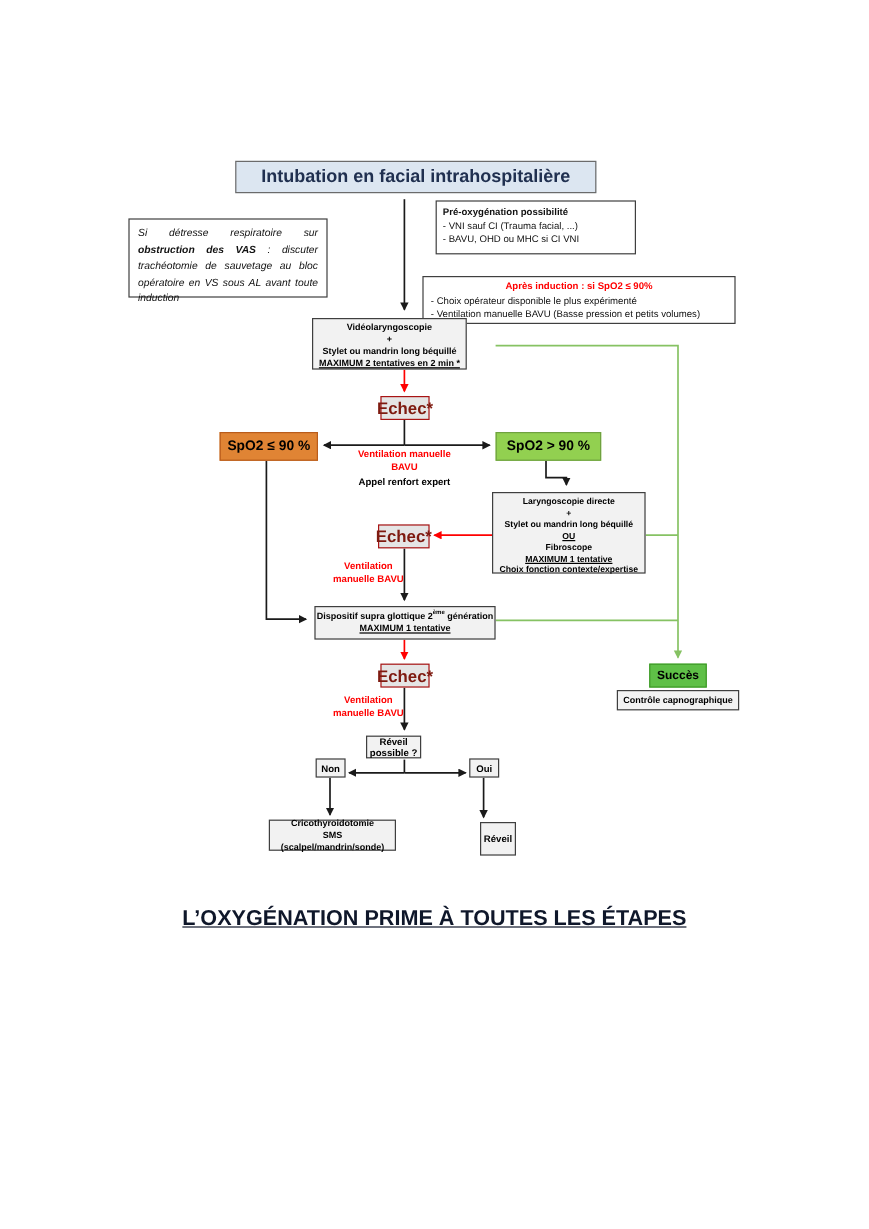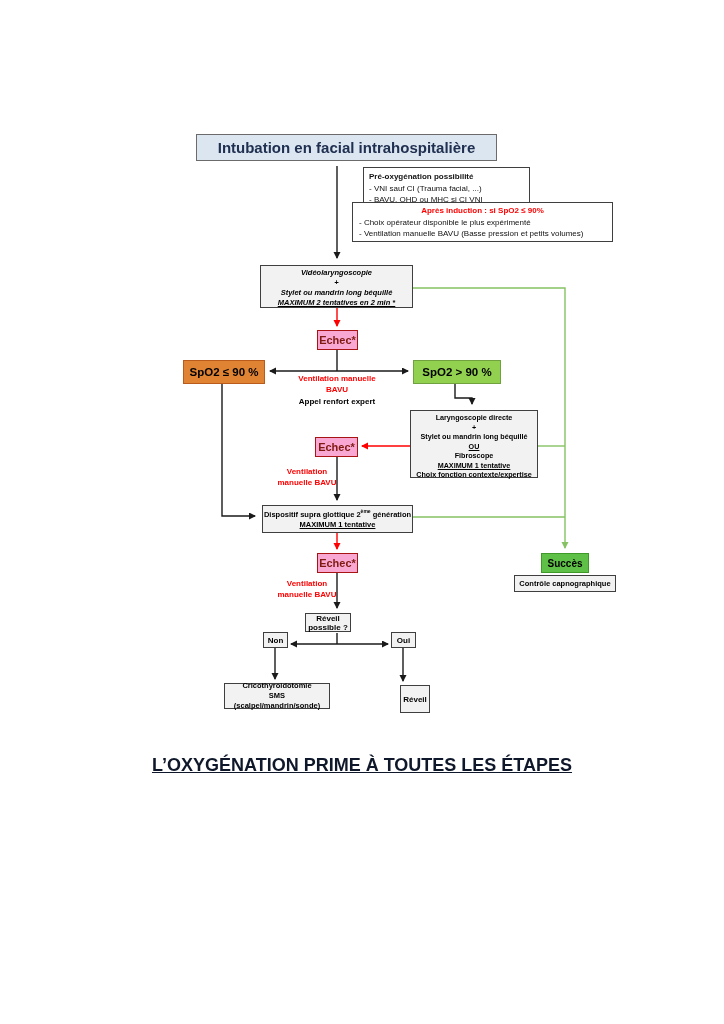--- a/index.html
+++ b/index.html
@@ -14,33 +14,33 @@
              border:1px solid #6b6b6b;font-size:15px;font-weight:bold;color:#203050;}
 
   .vas-box{left:107px;top:182px;width:166px;height:66px;padding:5px 7px;
            font-style:italic;font-size:8.6px;line-height:1.58;color:#111;text-align:justify;}
   .vas-box b{font-weight:bold;}
 
   .preox-box{left:363px;top:167px;width:167px;height:45px;padding:3px 5px;
              font-size:8px;line-height:1.45;color:#111;}
   .preox-title{font-weight:bold;}
 
-  .induction-box{left:352px;top:202px;width:261px;height:40px;padding:2px 6px;
+  .induction-box{left:352px;top:230px;width:261px;height:40px;padding:2px 6px;
                  font-size:8px;line-height:1.45;color:#111;}
   .induction-title{color:#ff0000;font-weight:bold;text-align:center;}
 
-  .video-box{left:260px;top:265px;width:153px;height:43px;font-size:7.5px;
-             font-weight:bold;line-height:1.32;padding-top:2px;font-style:italic;}
+  .video-box{left:260px;top:265px;width:129px;height:43px;font-size:7.5px;
+             font-weight:bold;line-height:1.32;padding-top:2px;}
   .laryngo-box{left:410px;top:410px;width:128px;height:68px;font-size:7.2px;
                font-weight:bold;line-height:1.33;padding-top:2px;}
   .stack{display:flex;flex-direction:column;align-items:center;text-align:center;}
   .u{text-decoration:underline;}
 
-  .echec{background:#f9a8d4;border:1px solid #a81414;color:#7e1a10;
-         font-weight:bold;font-size:11px;}
+  .echec{background:#e5e5e5;border:1px solid #a81414;color:#7e1a10;
+         font-weight:bold;font-size:14px;}
   .echec1{left:317px;top:330px;width:41px;height:20px;}
   .echec2{left:315px;top:437px;width:43px;height:20px;}
   .echec3{left:317px;top:553px;width:41px;height:20px;}
 
   .spo2-low{left:183px;top:360px;width:82px;height:24px;background:#e08434;
             border:1px solid #b95c1b;font-size:11.5px;font-weight:bold;color:#000;}
   .spo2-high{left:413px;top:360px;width:88px;height:24px;background:#92d050;
              border:1px solid #6fa13f;font-size:11.5px;font-weight:bold;color:#000;}
 
   .vent1{left:277px;top:374px;width:120px;font-size:8px;font-weight:bold;
@@ -116,20 +116,23 @@
       <path d="M413,288 H565 V548" marker-end="url(#ag)"></path>
       <path d="M538,446 H565"></path>
       <path d="M413,517 H565"></path>
     </g>
   </svg>
 
   <div class="node title-box center">
       <span>Intubation en facial intrahospitalière</span>
     </div>
 
+  <div class="node whitebox vas-box">
+    <span>Si détresse respiratoire sur </span><b>obstruction des VAS</b><span> : discuter trachéotomie de sauvetage au bloc opératoire en VS sous AL avant toute induction</span>
+  </div>
 
   <div class="node whitebox preox-box">
     <div class="preox-title">Pré-oxygénation possibilité</div>
     <div>-  VNI sauf CI (Trauma facial, ...)</div>
     <div>-  BAVU, OHD ou MHC si CI VNI</div>
   </div>
 
   <div class="node whitebox induction-box">
     <div class="induction-title">Après induction : si SpO2 ≤ 90%</div>
     <div>- Choix opérateur disponible le plus expérimenté</div>

